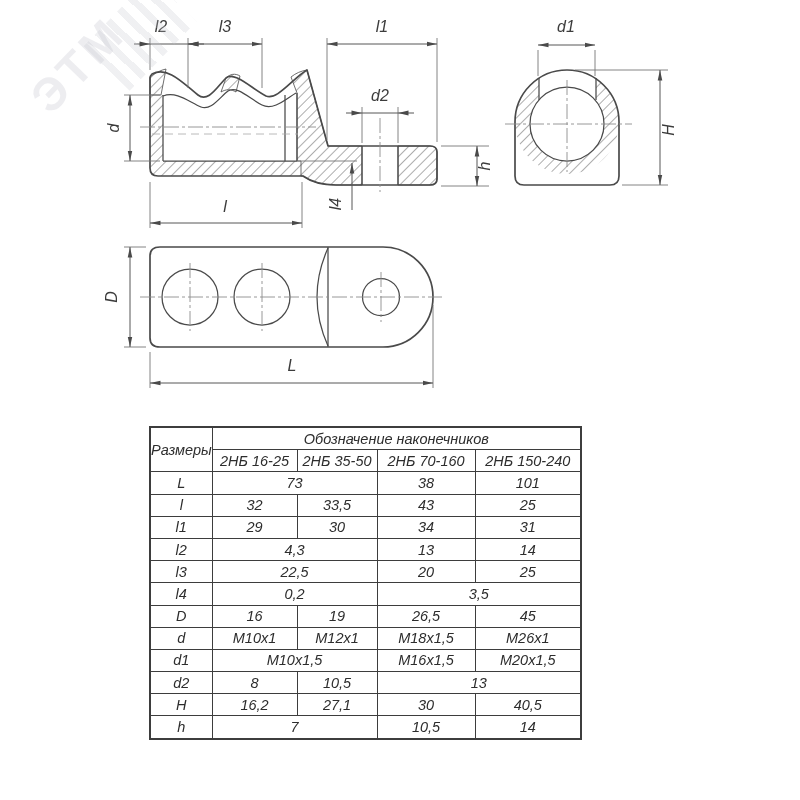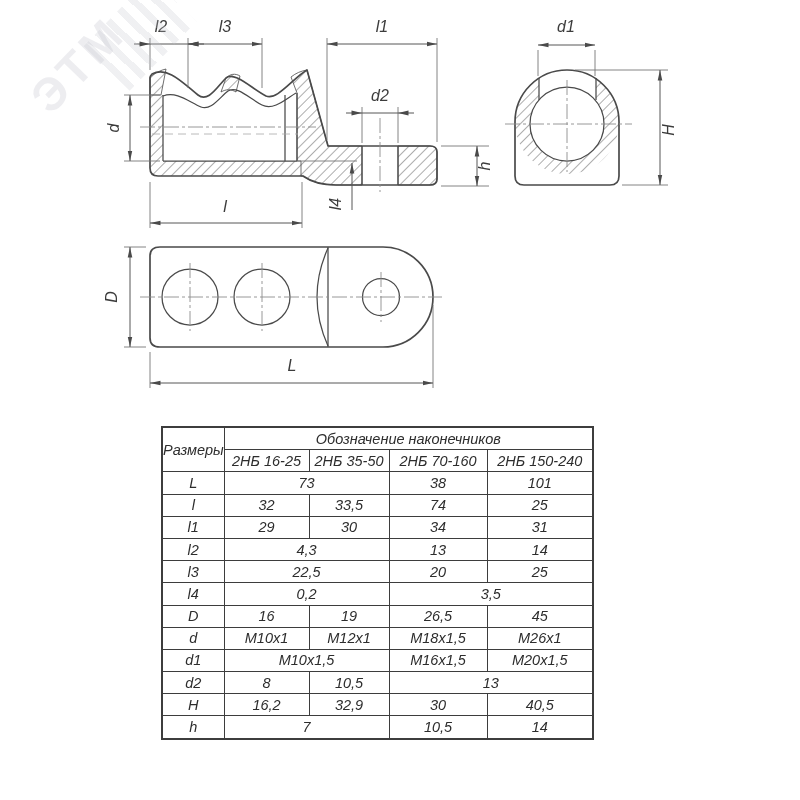--- a/index.html
+++ b/index.html
@@ -25,21 +25,21 @@
   .hz2 { fill:url(#hatch); stroke:none; }
   .ar  { fill:#4a4a4a; stroke:none; }
   .dim-label { font:italic 16px "Liberation Sans", sans-serif; fill:#3c3c3c; }
 
   
   .tbl-wrap { position:absolute; left:149px; top:426px; }
   table.tbl { border-collapse:collapse; table-layout:fixed; width:431px;
               font:italic 14.5px "Liberation Sans", sans-serif; color:#2d2d2d; }
   table.tbl td { border:1.5px solid #3d3d3d; text-align:center; vertical-align:middle;
                  height:21.2px; padding:0; overflow:hidden; white-space:nowrap; }
-  table.tbl { border:2px solid #3d3d3d;margin-left:12px; }
+  table.tbl { border:2px solid #3d3d3d; }
 </style>
 </head>
 <body>
 
 <div id="page">
 
   <div class="wm">ЭТМ</div>
   <div class="wm-stripes"></div>
 
   <svg width="800" height="420" viewBox="0 0 800 420">
@@ -191,21 +191,21 @@
         <tr>
           <td>L</td>
           <td colspan="2">73</td>
           <td>38</td>
           <td>101</td>
         </tr>
         <tr>
           <td>l</td>
           <td>32</td>
           <td>33,5</td>
-          <td>74</td>
+          <td>43</td>
           <td>25</td>
         </tr>
         <tr>
           <td>l1</td>
           <td>29</td>
           <td>30</td>
           <td>34</td>
           <td>31</td>
         </tr>
         <tr>
@@ -247,21 +247,21 @@
         </tr>
         <tr>
           <td>d2</td>
           <td>8</td>
           <td>10,5</td>
           <td colspan="2">13</td>
         </tr>
         <tr>
           <td>H</td>
           <td>16,2</td>
-          <td>32,9</td>
+          <td>27,1</td>
           <td>30</td>
           <td>40,5</td>
         </tr>
         <tr>
           <td>h</td>
           <td colspan="2">7</td>
           <td>10,5</td>
           <td>14</td>
         </tr>
       </tbody>

